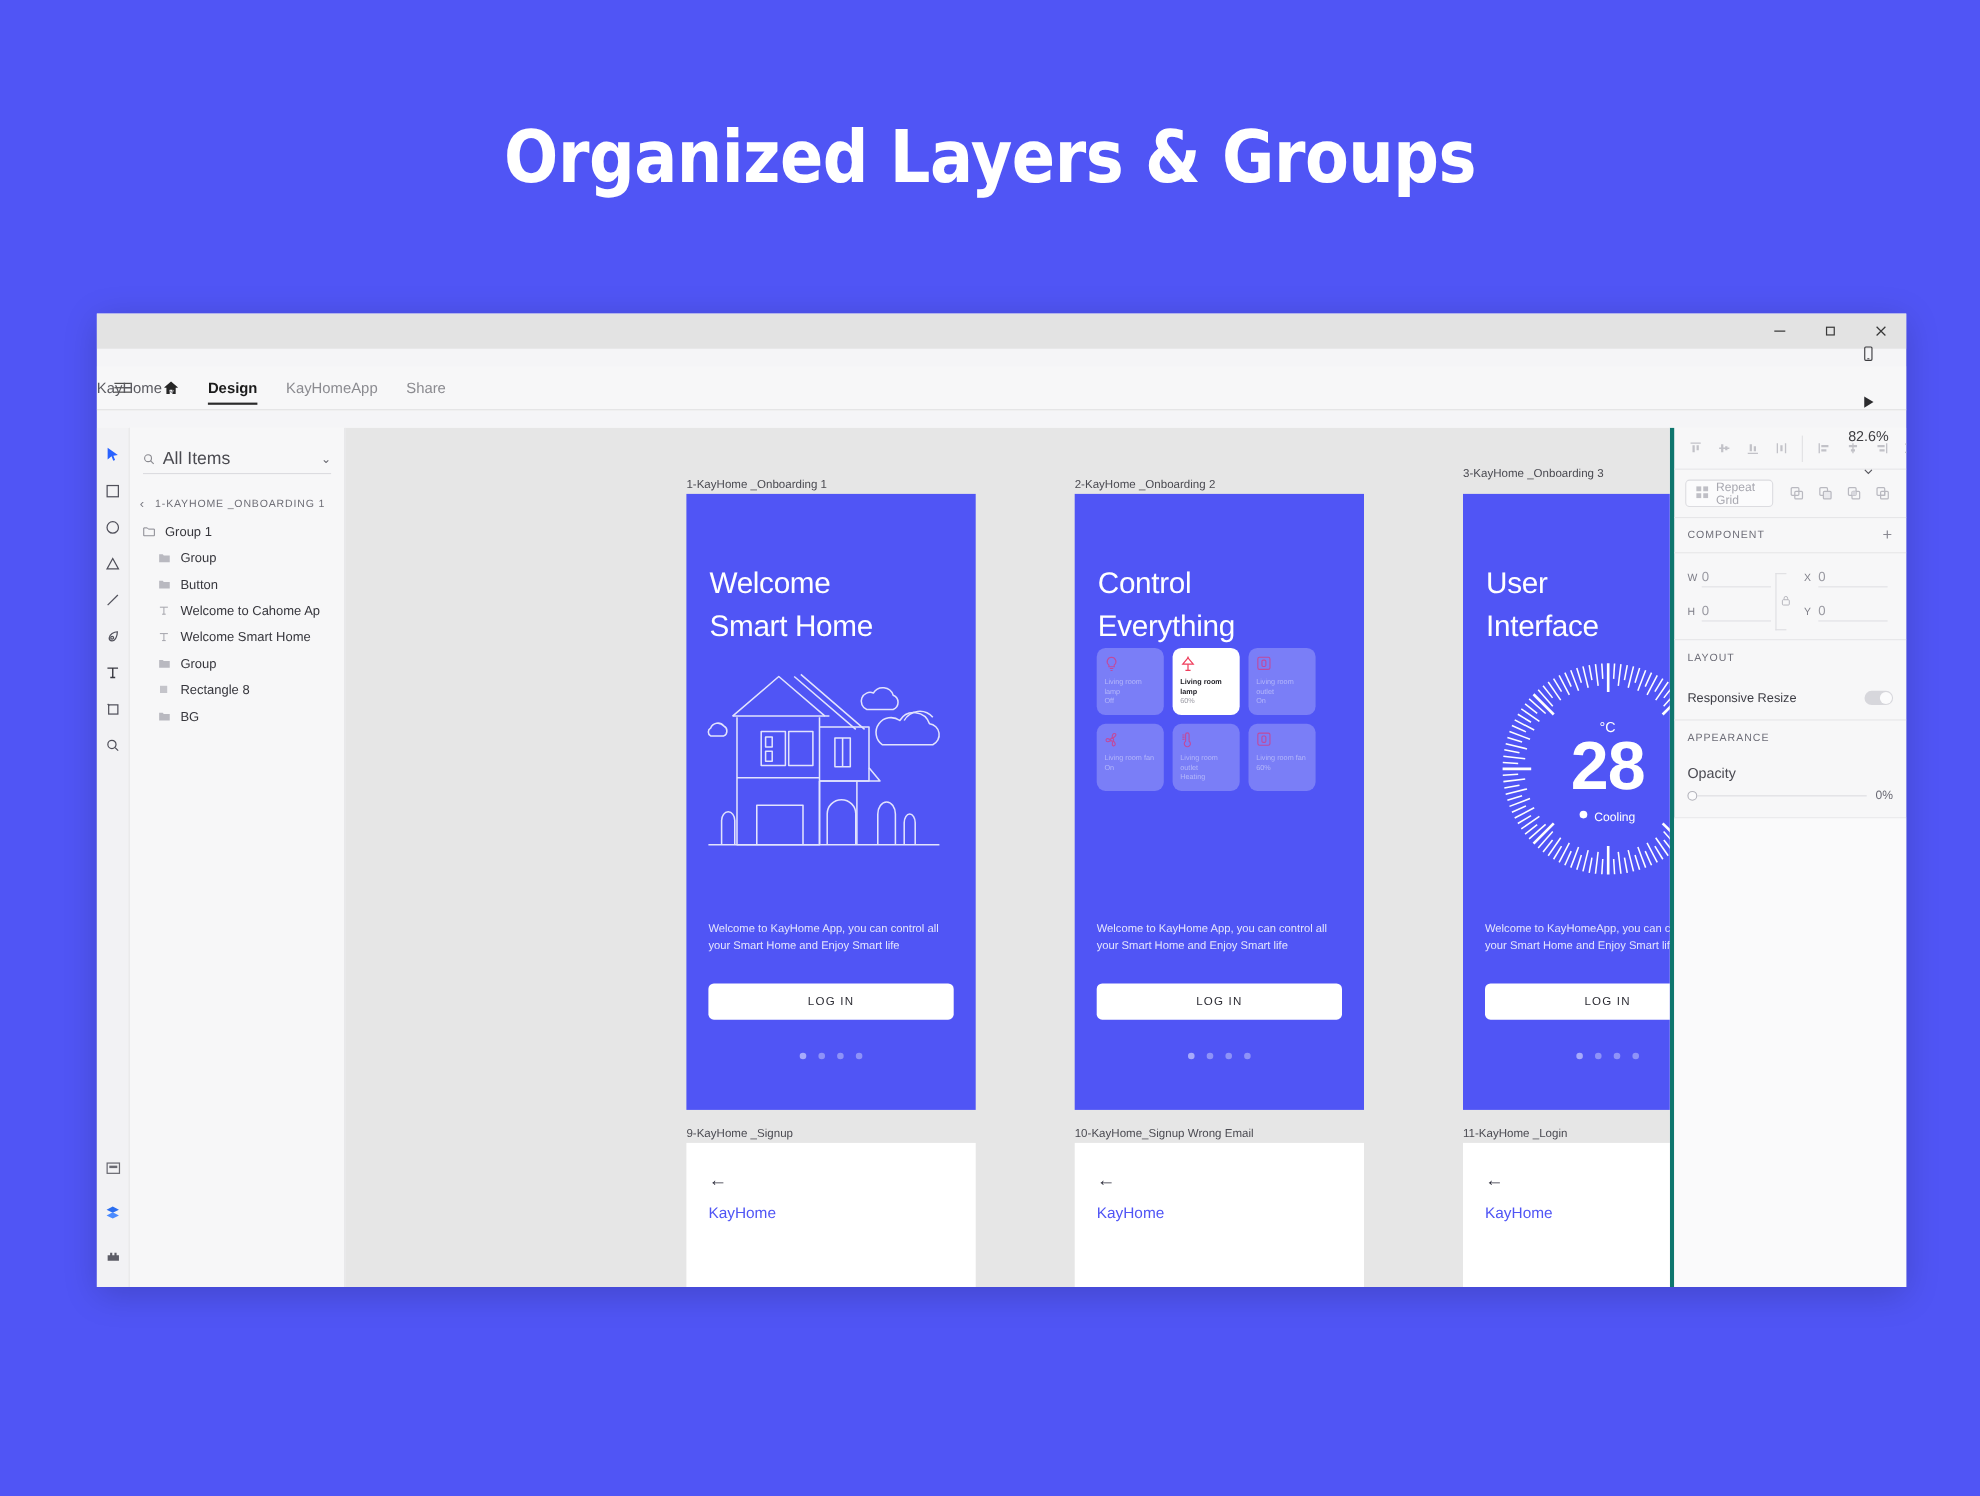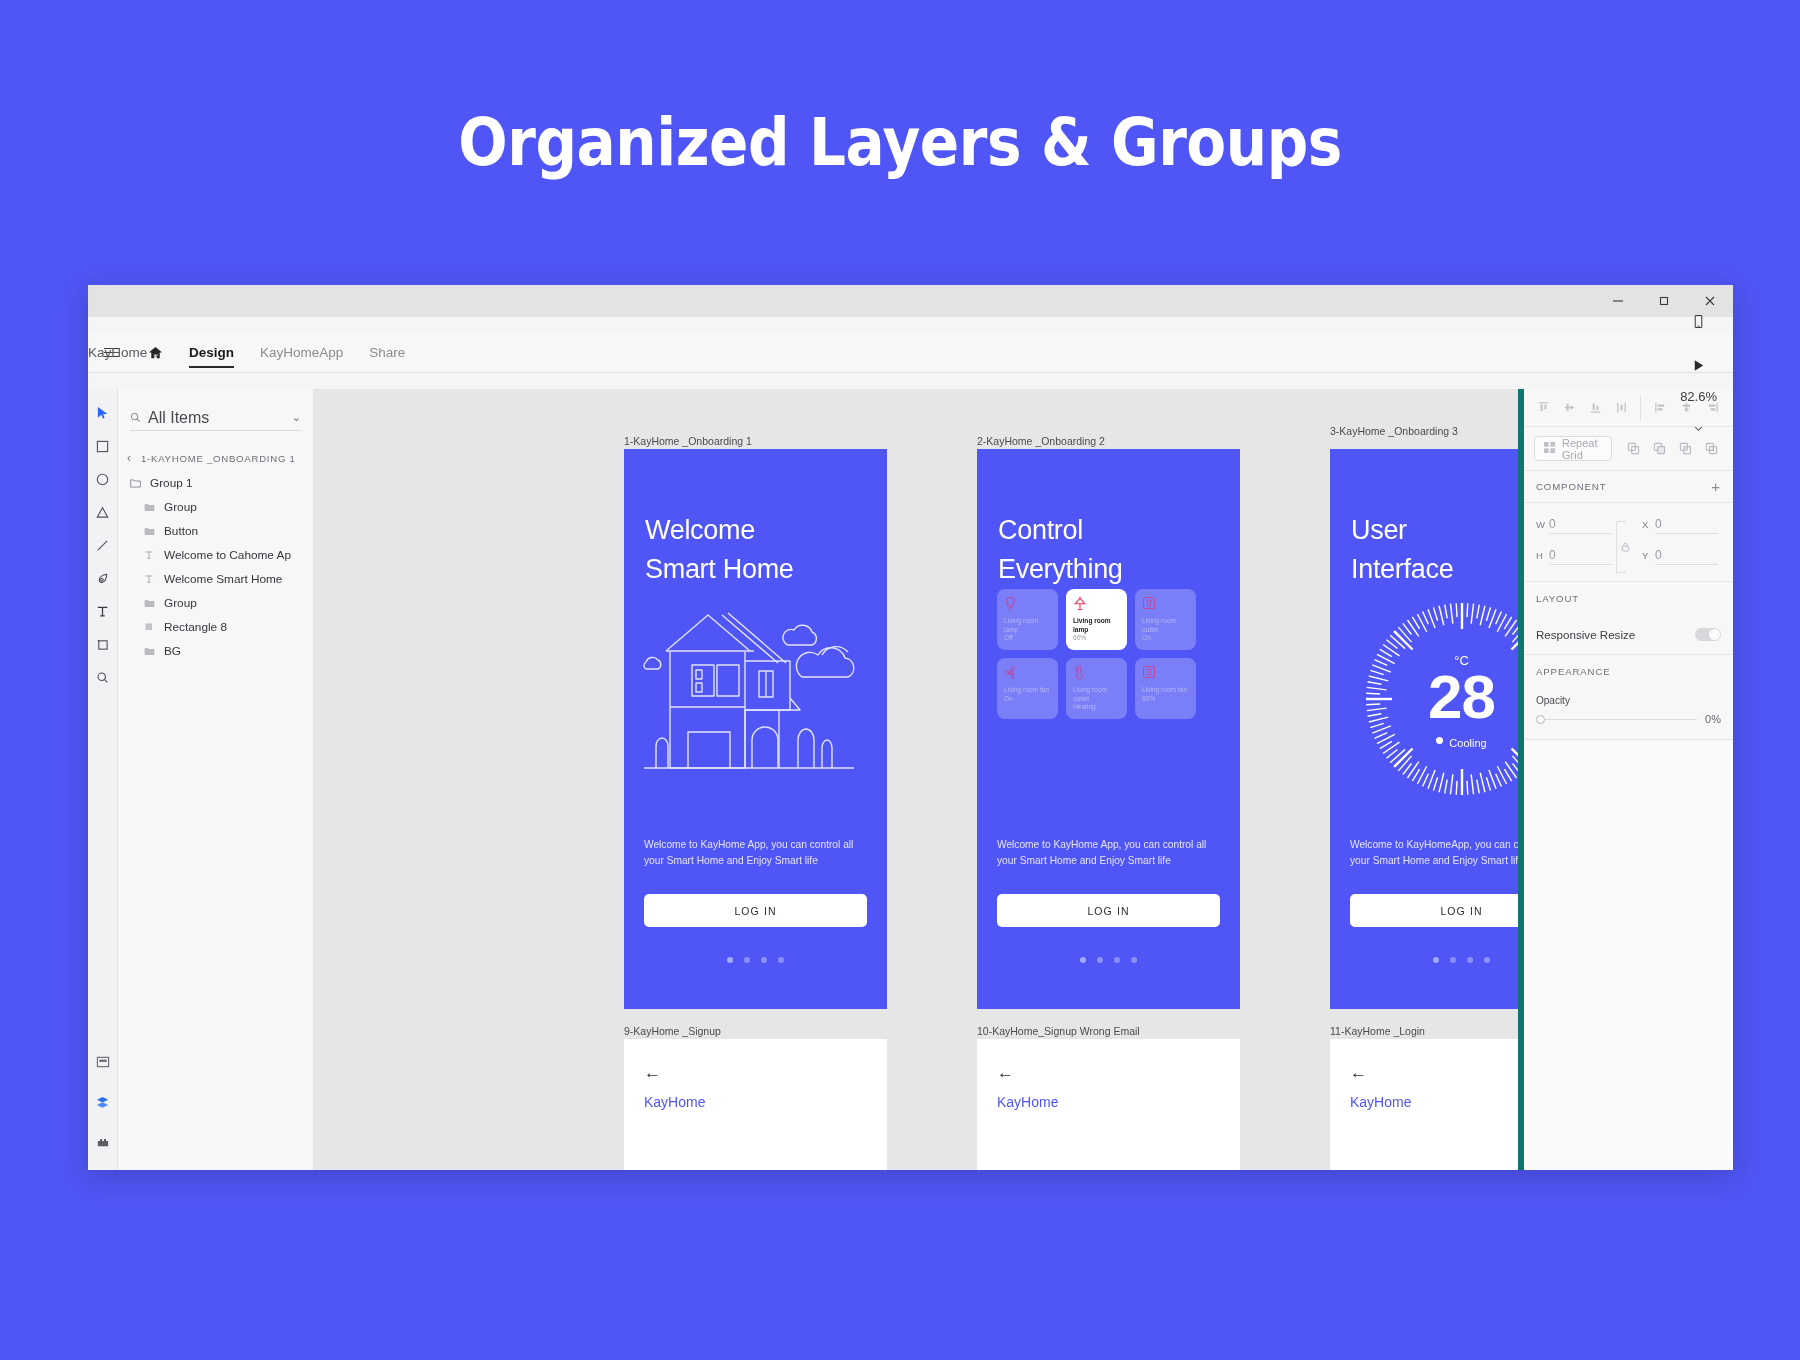--- a/index.html
+++ b/index.html
@@ -209,21 +209,21 @@
   .thermo .mode i { width: 7px; height: 7px; border-radius: 50%; background:#fff; display:block; }
 
   
   .artboard.white { background: #fff; }
   .wb-back { position: absolute; left: 20px; top: 24px; color: #2b2b3a; font-size: 17px; }
   .wb-brand { position: absolute; left: 20px; top: 55px; color: #5055f5; font-size: 14px; }
 
   
   .props {
     width: 215px; background: #f7f7f8;
-    border-left: 6px solid #0f766e;
+    border-left: 4px solid #0f766e;
     flex: 0 0 215px;
     display: flex; flex-direction: column;
   }
   .prow-align {
     height: 38px; display: flex; align-items: center;
     border-bottom: 1px solid #e6e6e8;
   }
   .algrp { display: flex; align-items: center; padding: 0 6px; }
   .algrp + .algrp { border-left: 1px solid #e0e0e3; }
   .aicon { width: 26px; height: 24px; display:flex; align-items:center; justify-content:center; color:#c2c2c8; }
@@ -270,21 +270,21 @@
   }
   .toggle {
     width: 26px; height: 13px; border-radius: 7px; background: #d7d7dc;
     position: relative;
   }
   .toggle i {
     position:absolute; right: 1px; top: 1px; width: 11px; height: 11px;
     border-radius: 50%; background: #fbfbfc; display:block;
   }
   .opa-wrap { padding: 8px 12px 14px 12px; border-bottom: 1px solid #e6e6e8; }
-  .opa-lbl { font-size: 10px; color: #4a4a52; margin-bottom: 7px; }
+  .opa-lbl { font-size: 13px; color: #4a4a52; margin-bottom: 7px; }
   .opa-row { display: flex; align-items: center; gap: 8px; }
   .slider { flex: 1; display: flex; align-items: center; }
   .slider .knob {
     width: 9px; height: 9px; border-radius: 50%;
     border: 1px solid #b4b4bc; background: #fbfbfc;
   }
   .slider .track { flex:1; height: 1px; background: #dcdce0; }
   .opa-val { font-size: 11px; color: #6a6a74; }
   .props .fillrest { flex: 1; background: #fafafb; }
 </style>

